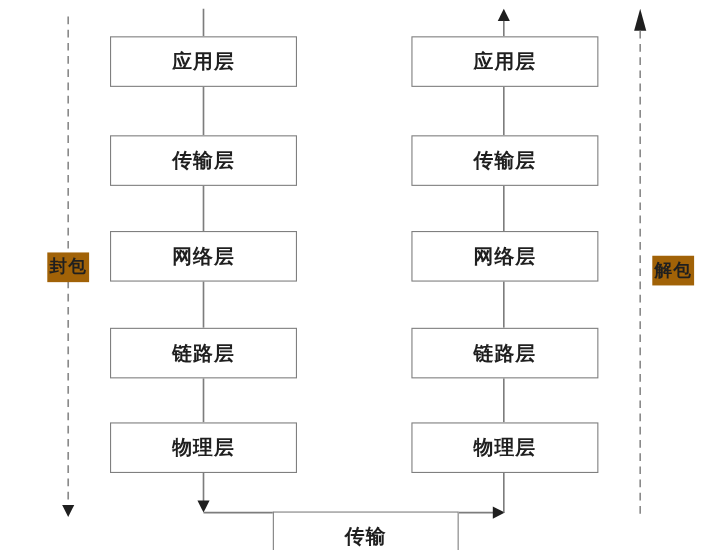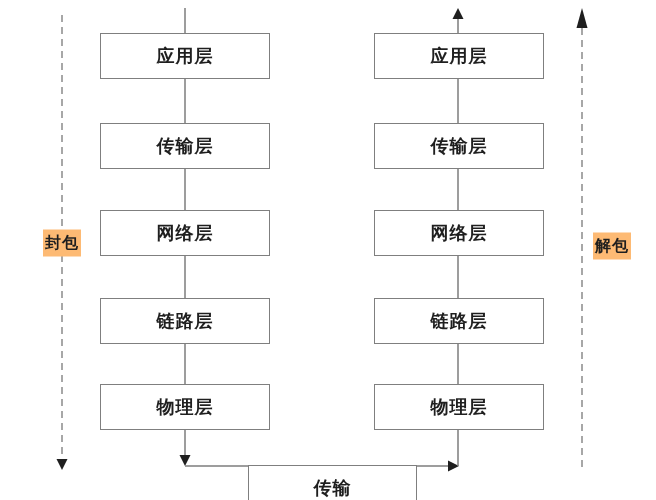--- a/index.html
+++ b/index.html
@@ -32,21 +32,21 @@
     align-items: center;
     justify-content: center;
     font-size: 18px;
     font-weight: 700;
     color: #1f1f1f;
     letter-spacing: 1px;
   }
   .flow-label {
     position: absolute;
     transform: translate(-50%, -50%);
-    background: #fdba74;
+    background: #a16207;
     padding: 3px 2px;
     font-size: 16px;
     font-weight: 700;
     color: #1f1f1f;
     letter-spacing: 1px;
     white-space: nowrap;
   }
 </style>
 </head>
 <body>

